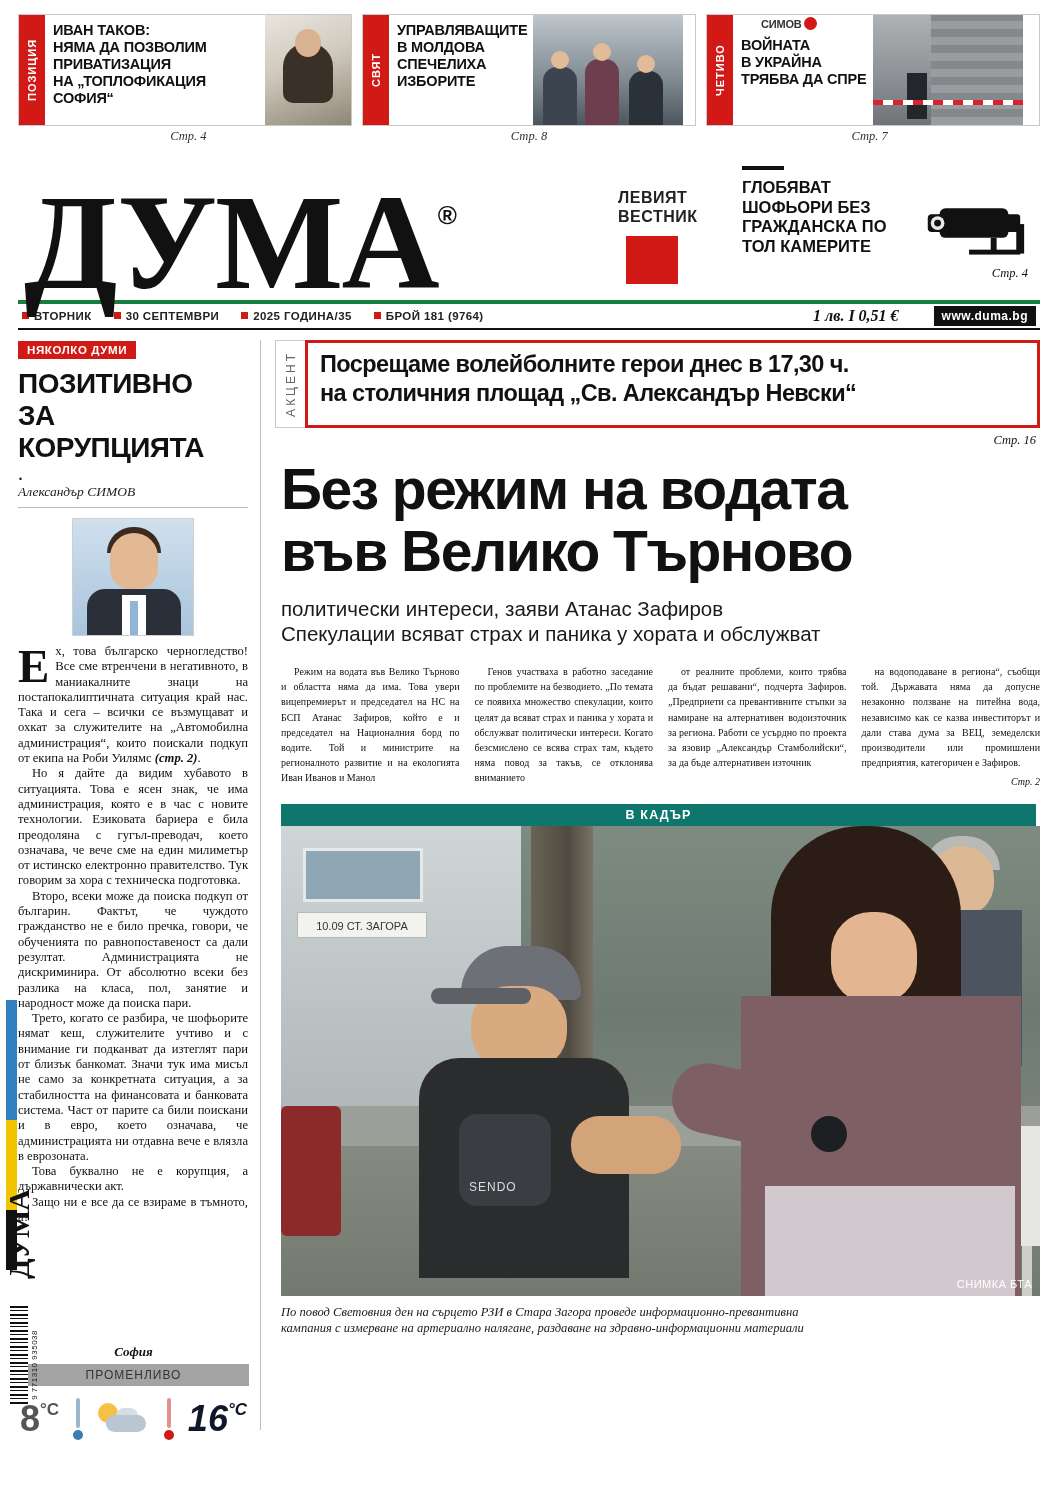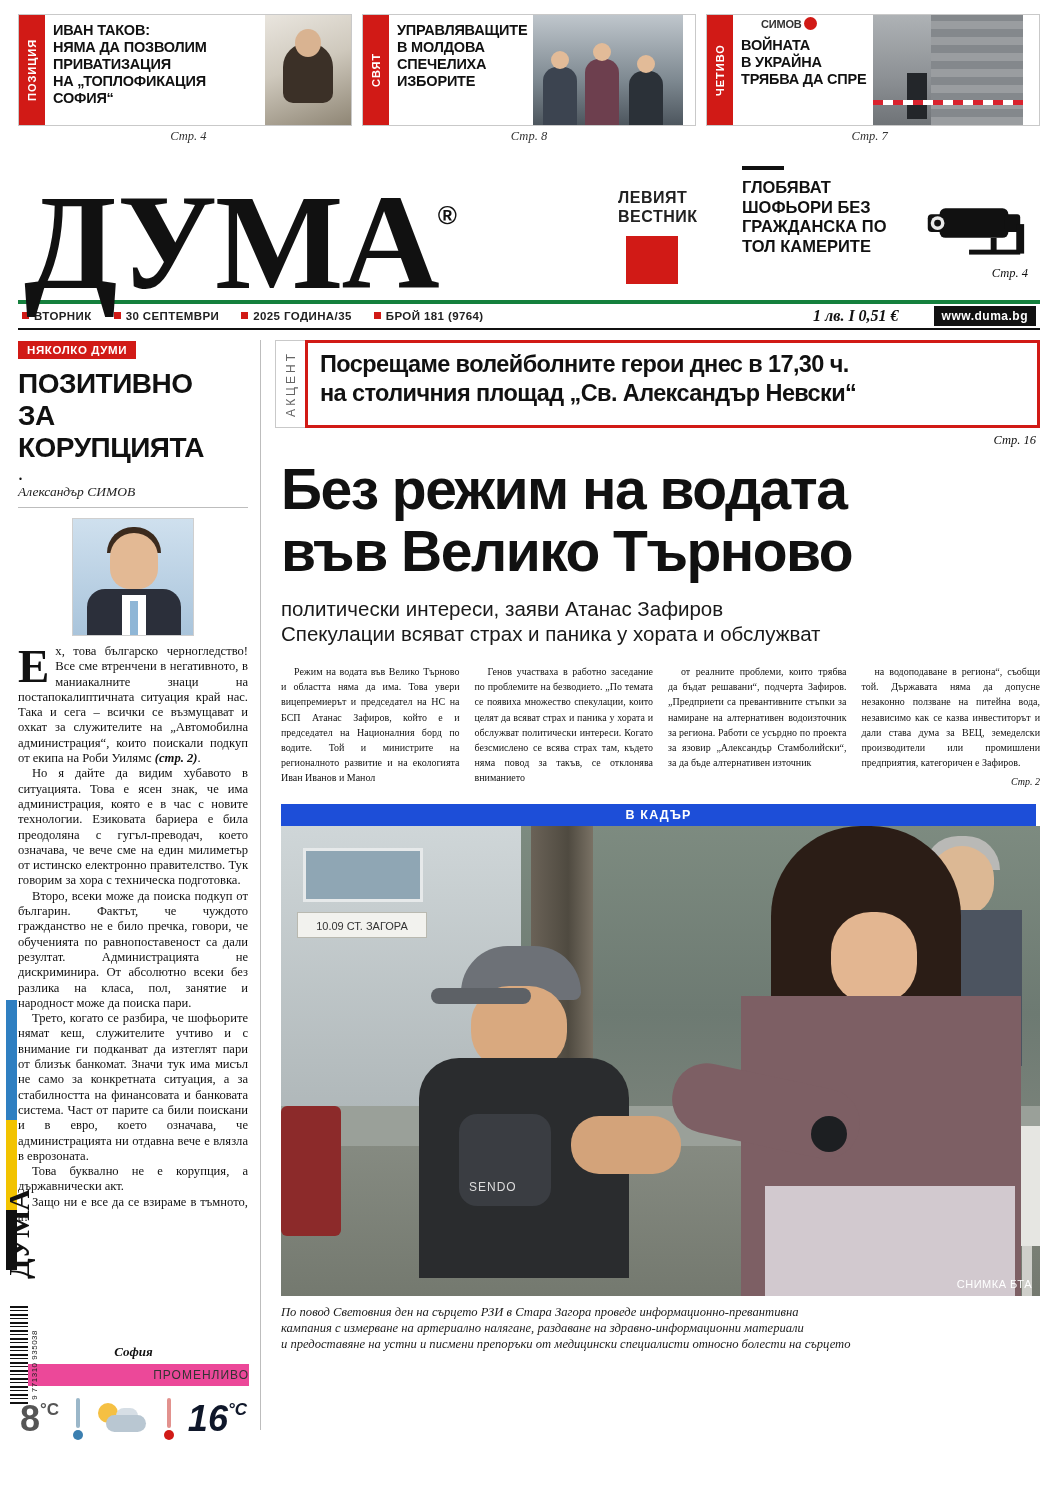--- a/index.html
+++ b/index.html
@@ -102,21 +102,21 @@
 
   .editorial { font-size:12.6px; line-height:15.3px; text-align:justify; hyphens:auto; }
   .editorial p { margin:0 0 0 0; text-indent:14px; }
   .dropcap { float:left; font-size:47px; line-height:36px; font-weight:bold; padding:4px 6px 0 0; font-family:"Liberation Serif",serif;}
   .editorial .noind { text-indent:0; }
   .editorial b { font-weight:bold; font-style:italic; }
 
   
   .weather { position:absolute; bottom:-18px; left:0; width:231px; }
   .w-city { text-align:center; font-weight:bold; font-style:italic; font-size:13px; padding:2px 0 4px; }
-  .w-state { background:#ec4899; text-align:right; font-family:"Liberation Sans",sans-serif; font-size:12px; letter-spacing:1px; padding:4px 0; color:#333;}
+  .w-state { background:#a3a3a3; text-align:center; font-family:"Liberation Sans",sans-serif; font-size:12px; letter-spacing:1px; padding:4px 0; color:#333;}
   .w-row { display:flex; align-items:center; justify-content:space-between; padding:4px 2px 0 2px; height:62px;}
   .w-temp { font-family:"Liberation Sans",sans-serif; font-weight:bold; font-size:36px; color:#555; }
   .w-temp sup { font-size:17px; vertical-align:16px;}
   .w-temp.hi { color:#0f172a;font-style:italic; }
   .thermo { width:12px; height:42px; position:relative; }
   .thermo .stem{ position:absolute; left:4px; top:0; width:4px; height:30px; background:#9bb7c9; border-radius:2px;}
   .thermo .bulb{ position:absolute; left:1px; bottom:0; width:10px; height:10px; border-radius:50%; background:#3b7fb0;}
   .thermo.red .stem{ background:#e2928e;} .thermo.red .bulb{ background:#d11a16;}
   .w-icon { width:54px; height:40px; position:relative;}
   .w-icon .sun{ position:absolute; left:2px; top:4px; width:20px; height:20px; border-radius:50%; background:#f5c043;}
@@ -135,21 +135,21 @@
   .headline { font-family:"Liberation Sans",sans-serif; font-weight:bold; font-size:57px; line-height:62px;
     letter-spacing:-1.5px; margin:10px 0 0 6px; }
   .subhead { font-family:"Liberation Sans",sans-serif; font-size:20.5px; line-height:25px; margin:14px 0 0 6px; color:#1a1a1a;}
 
   .cols { display:flex; gap:15px; margin:18px 0 0 6px; }
   .col { flex:1; font-size:10px; line-height:15.2px; text-align:justify; hyphens:auto;}
   .col p { margin:0; text-indent:13px; }
   .col .str-end { text-align:right; font-style:italic; margin-top:4px; text-indent:0;}
 
   
-  .vkadar { background:#1d4ed8; color:#fff; text-align:center; font-family:"Liberation Sans",sans-serif;
+  .vkadar { background:#0f766e; color:#fff; text-align:center; font-family:"Liberation Sans",sans-serif;
     font-weight:bold; font-size:12.5px; letter-spacing:1.2px; padding:4px 0; margin:14px 4px 0 6px;}
   .photo { margin-left:6px; height:470px; position:relative; overflow:hidden;
     background:linear-gradient(180deg,#7d8b80 0%,#6d7a72 40%,#8d8f86 100%);text-decoration:underline; }
   .ph-wall { position:absolute; left:0; top:0; width:240px; height:300px; background:linear-gradient(180deg,#cfd6d8,#aeb6b8); }
   .ph-win { position:absolute; left:22px; top:22px; width:120px; height:54px; background:#8fa6b4; border:3px solid #e6e9ea;}
   .ph-sign { position:absolute; left:16px; top:86px; width:130px; height:26px; background:#f2f2ee; border:1px solid #b9b9b0;
      font-family:"Liberation Sans",sans-serif; font-size:11px; text-align:center; line-height:26px; color:#333;}
   .ph-tree { position:absolute; left:250px; top:0; width:62px; height:330px; background:linear-gradient(90deg,#6a6257,#4f4a40 60%,#7a7265);}
   .ph-ground { position:absolute; left:0; bottom:0; width:100%; height:190px; background:linear-gradient(180deg,#8a8f86,#74796f);}
   .ph-road { position:absolute; left:0; bottom:150px; width:100%; height:40px; background:#9aa099;}
@@ -416,21 +416,20 @@
             <div class="skirt"></div>
             <div class="armw"></div>
             <div class="watch"></div>
         </div>
         <div class="ph-cred">СНИМКА БТА</div>
       </div>
 
       <div class="caption">
         <div>По повод Световния ден на сърцето РЗИ в Стара Загора проведе информационно-превантивна</div>
         <div>кампания с измерване на артериално налягане, раздаване на здравно-информационни материали</div>
-        <div>и предоставяне на устни и писмени препоръки от медицински специалисти относно болести на сърцето</div>
       </div>
     </div>
   </div>
 
   <div class="spine">
     <div class="bar b1"></div>
     <div class="bar b2"></div>
     <div class="bar b3"></div>
     <div class="spine-word">ДУМА</div>
     <div class="barcode"></div>

